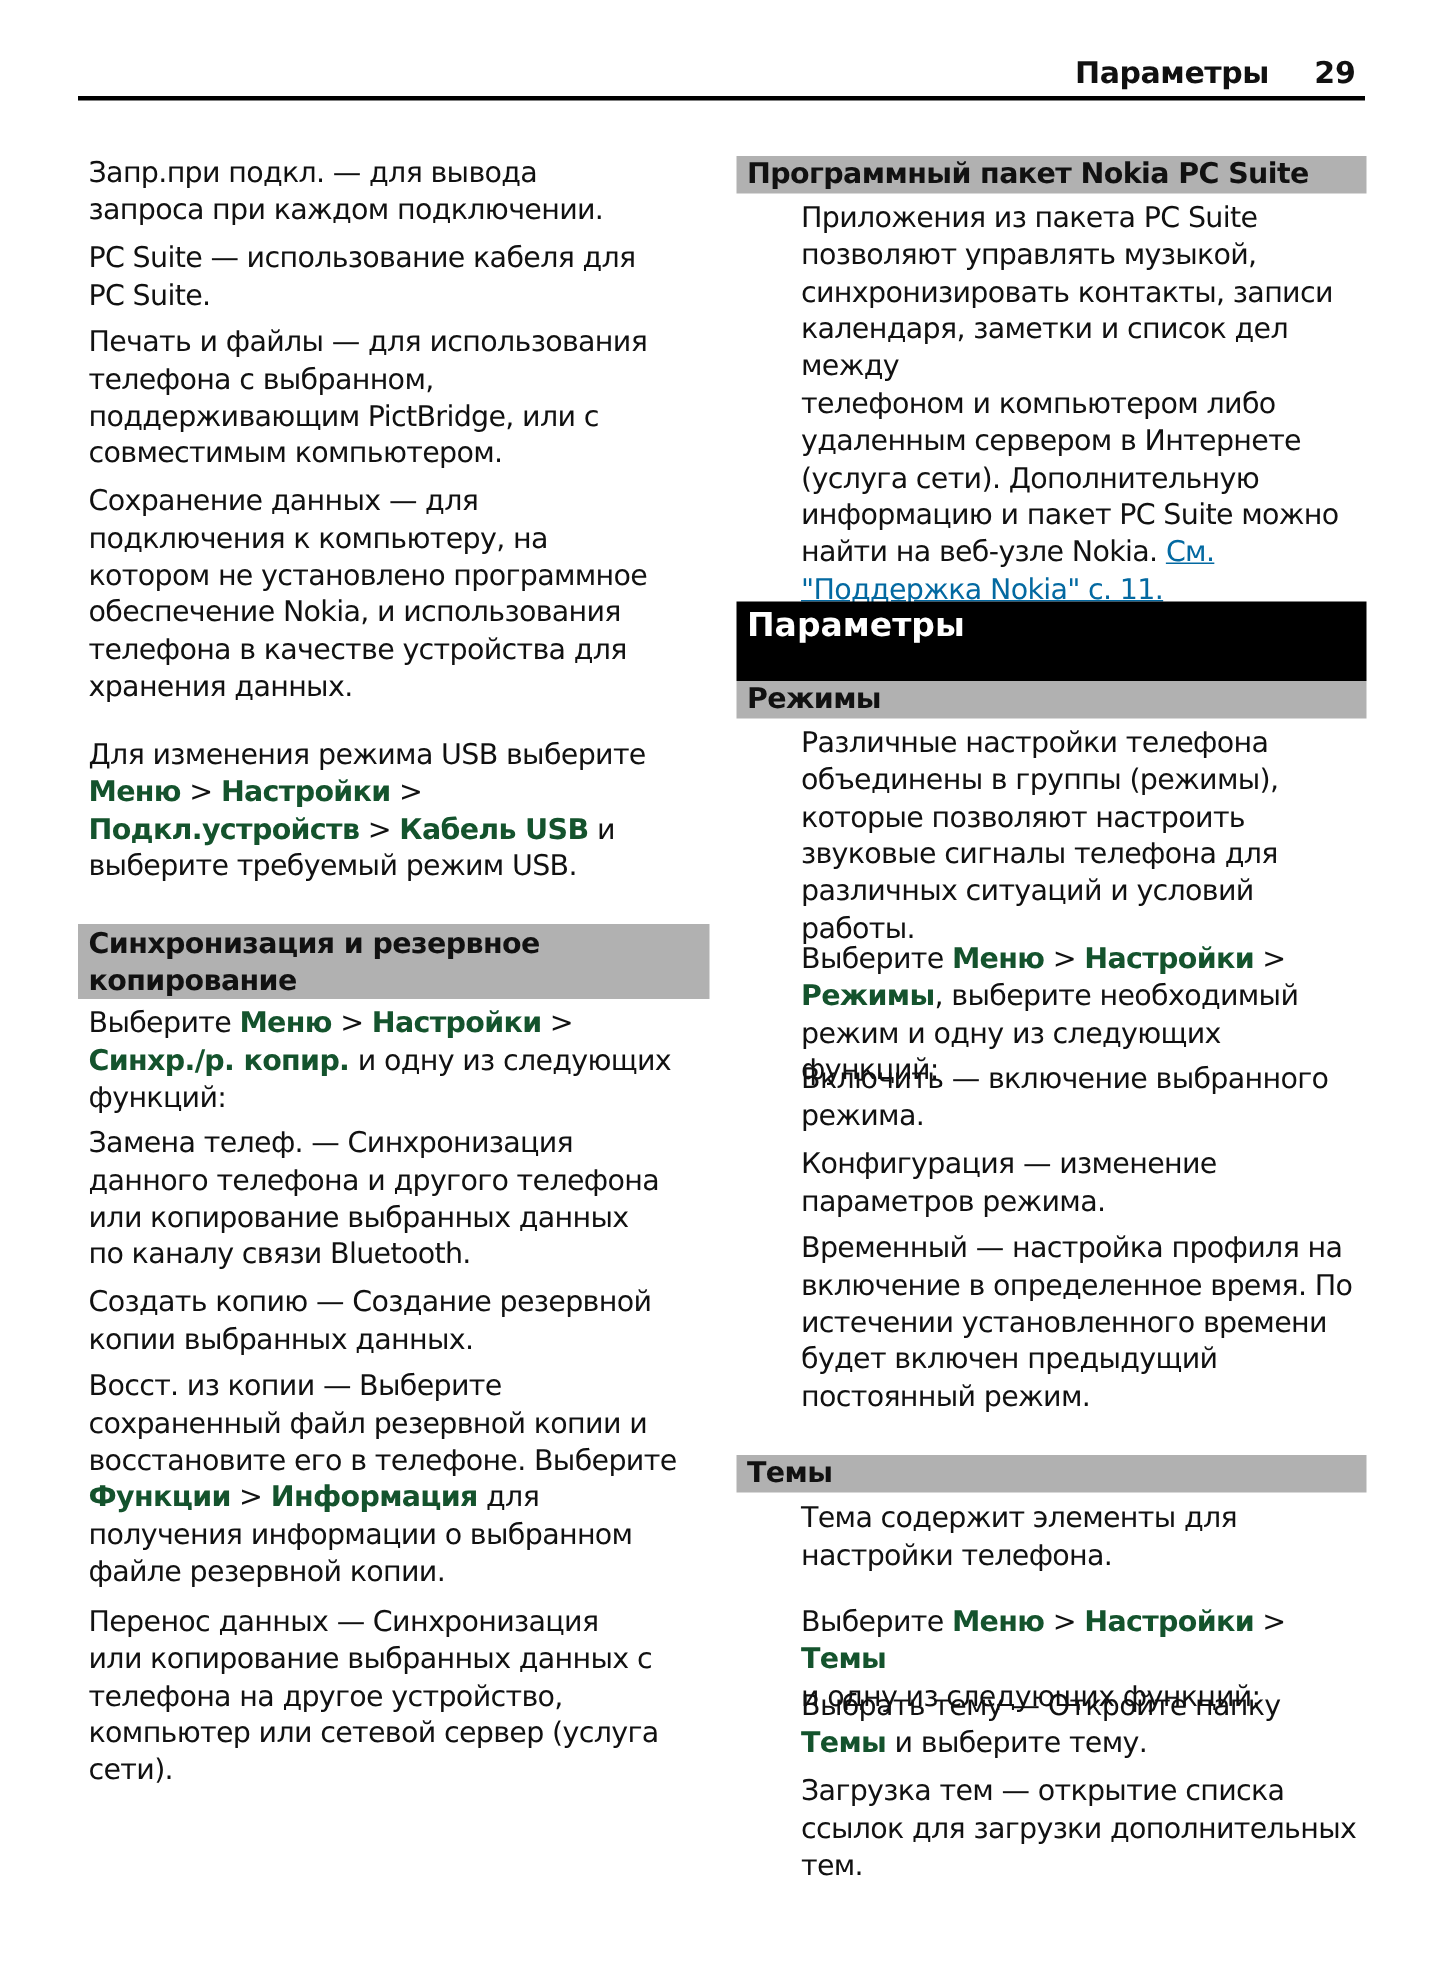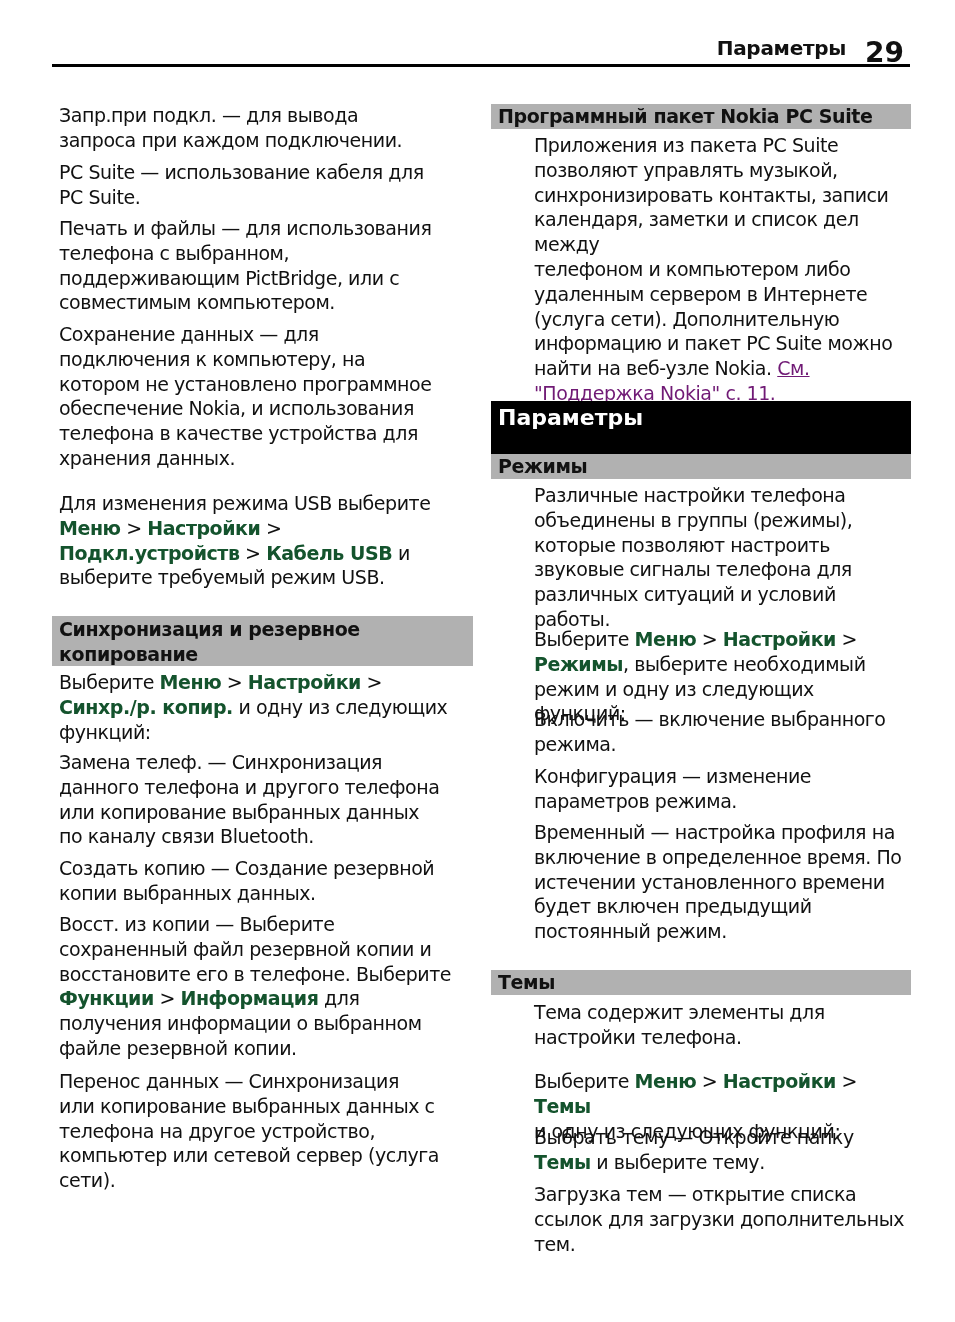--- a/index.html
+++ b/index.html
@@ -8,42 +8,42 @@
     font-family: "DejaVu Sans", sans-serif; color: #111111;
   }
   .header {
     position: absolute; left: 52px; top: 34px; width: 858px; height: 30px;
     border-bottom: 3px solid #000;
   }
   .header-title {
     position: absolute; right: 64px; top: 2px; font-weight: bold; font-size: 20px; letter-spacing: -0.3px;
   }
   .header-page {
-    position: absolute; right: 6px; top: 2px; font-weight: bold; font-size: 28px;
+    position: absolute; right: 6px; top: 2px; font-weight: bold; font-size: 20px;
   }
   .col { position: absolute; top: 0; }
   .col-left { left: 52px; width: 421px; }
   .col-right { left: 491px; width: 420px; }
   .p {
     position: absolute; left: 7px; font-size: 19px; line-height: 24.8px; letter-spacing: -0.45px;
     margin: 0; white-space: pre-line;
   }
   .col-right .p { left: 7px; margin-left: 36px; }
   .b { font-weight: normal; }
   .menu { font-weight: bold; color: #14532d; }
   .sect {
     position: absolute; left: 0; right: 0; background: #b1b1b1;
     font-weight: bold; font-size: 19px; line-height: 24.8px; letter-spacing: -0.4px;
     padding: 0 7px; box-sizing: border-box; color: #111;
   }
   .chapter {
     position: absolute; left: 0; right: 0; background: #000; color: #fff;
     font-weight: bold; font-size: 22px; padding: 4px 7px 0 7px; box-sizing: border-box; height: 53px;
   }
-  .link { color: #701a75; text-decoration: underline; }
+  .link { color: #0369a1; text-decoration: underline; }
 </style>
 </head>
 <body>
 
 <div class="header">
   <span class="header-title">Параметры</span>
   <span class="header-page">29</span>
 </div>
 
 <div class="col col-left">

